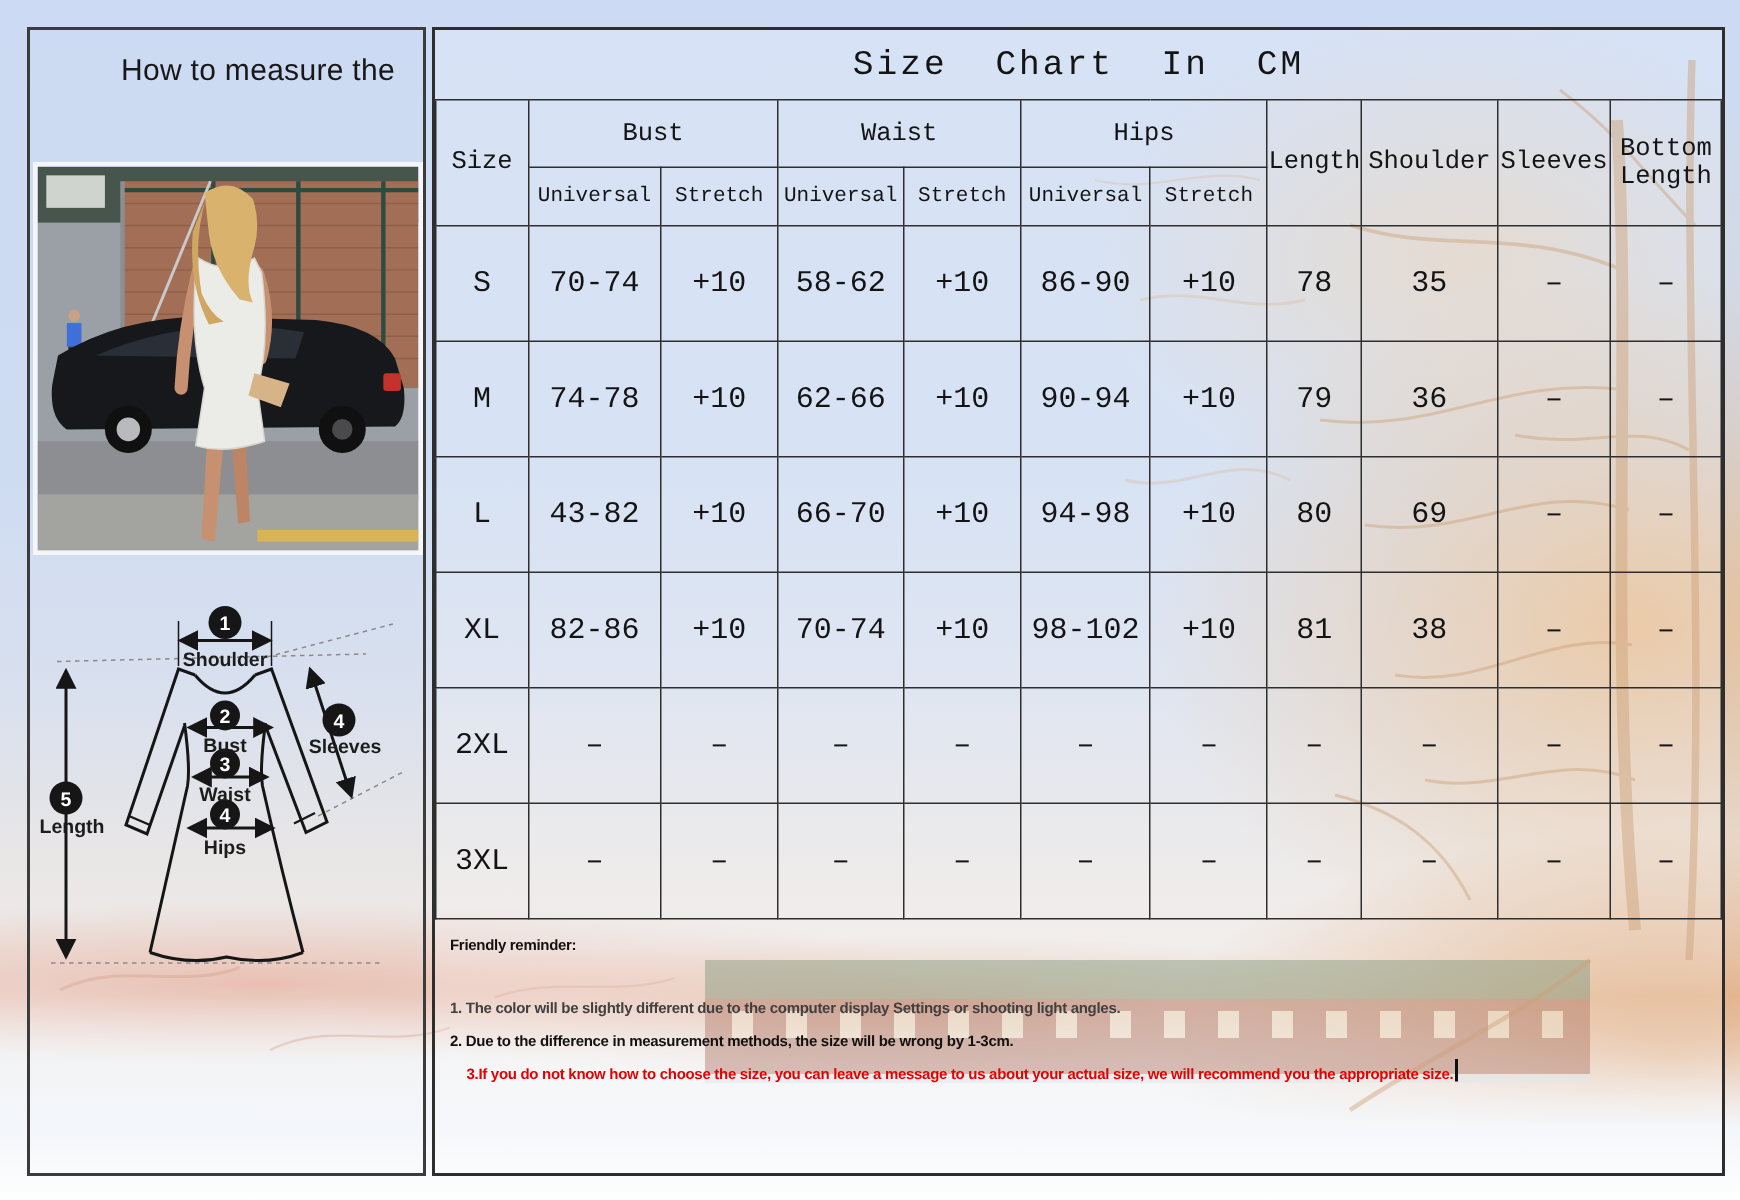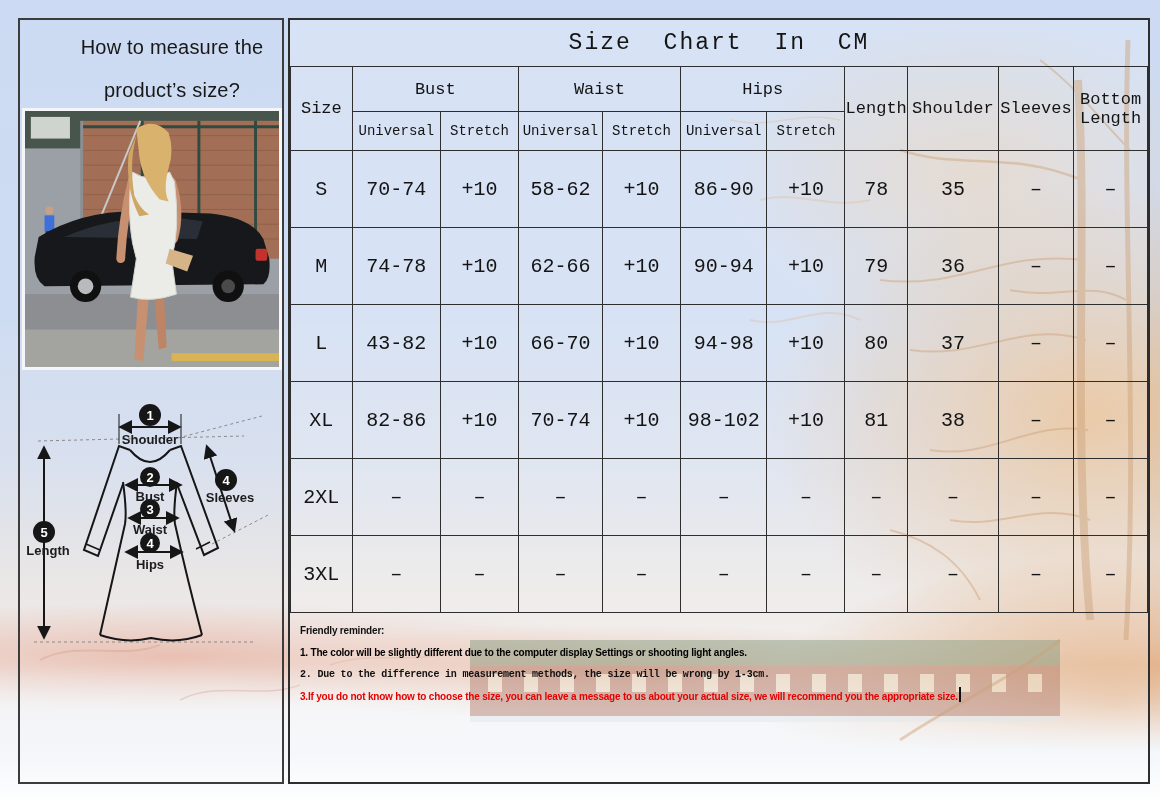--- a/index.html
+++ b/index.html
@@ -121,21 +121,20 @@
     <g stroke="#cf9a86" fill="none" opacity="0.35">
       <path d="M40,660 C80,640 120,660 160,645" stroke-width="2"></path>
       <path d="M180,700 C220,680 260,700 300,685" stroke-width="1.5"></path>
       <path d="M330,665 C370,650 410,665 450,652" stroke-width="1.5"></path>
     </g>
   </svg>
 
   <div class="left-panel">
     <div class="panel-heading">
       <div>How to measure the</div>
-      <div>product’s size?</div>
     </div>
 
     <div class="photo-frame">
       <svg width="254" height="256" viewBox="0 0 260 260" preserveAspectRatio="none">
         <rect x="0" y="0" width="260" height="260" fill="#9aa0a6"></rect>
         <rect x="0" y="0" width="260" height="38" fill="#47554d"></rect>
         <rect x="6" y="6" width="40" height="22" fill="#cfd4cf"></rect>
         <g>
           <rect x="58" y="10" width="202" height="140" fill="#a26e55"></rect>
           <g stroke="rgba(0,0,0,0.12)" stroke-width="1">
@@ -314,21 +313,21 @@
           </tr>
           <tr>
             <td class="size-col">L</td>
             <td>43-82</td>
             <td>+10</td>
             <td>66-70</td>
             <td>+10</td>
             <td>94-98</td>
             <td>+10</td>
             <td>80</td>
-            <td>37</td>
+            <td>69</td>
             <td>–</td>
             <td>–</td>
           </tr>
           <tr>
             <td class="size-col">XL</td>
             <td>82-86</td>
             <td>+10</td>
             <td>70-74</td>
             <td>+10</td>
             <td>98-102</td>
@@ -363,19 +362,19 @@
             <td>–</td>
             <td>–</td>
             <td>–</td>
           </tr>
         </tbody>
     </table>
 
     <div class="reminder">
       <div class="rem-line">Friendly reminder:</div>
       <div>
-          <div class="rem-line" style="color: #000000;">1. The color will be slightly different due to the computer display Settings or shooting light angles.</div>
-          <div class="rem-line" style="color: rgb(17, 17, 17); font-family: Liberation Mono, monospace;">2. Due to the difference in measurement methods, the size will be wrong by 1-3cm.</div>
-          <div class="rem-line" style="color: rgb(230, 0, 0);">3.If you do not know how to choose the size, you can leave a message to us about your actual size, we will recommend you the appropriate size.<span class="text-cursor"></span></div>
+          <div class="rem-line" style="color: #404040; margin-top: 20px;">1. The color will be slightly different due to the computer display Settings or shooting light angles.</div>
+          <div class="rem-line" style="color: rgb(17, 17, 17);">2. Due to the difference in measurement methods, the size will be wrong by 1-3cm.</div>
+          <div class="rem-line" style="color: rgb(230, 0, 0); margin-left: 11px;">3.If you do not know how to choose the size, you can leave a message to us about your actual size, we will recommend you the appropriate size.<span class="text-cursor"></span></div>
         </div>
     </div>
   </div>
 </div>
 
 </body></html>

